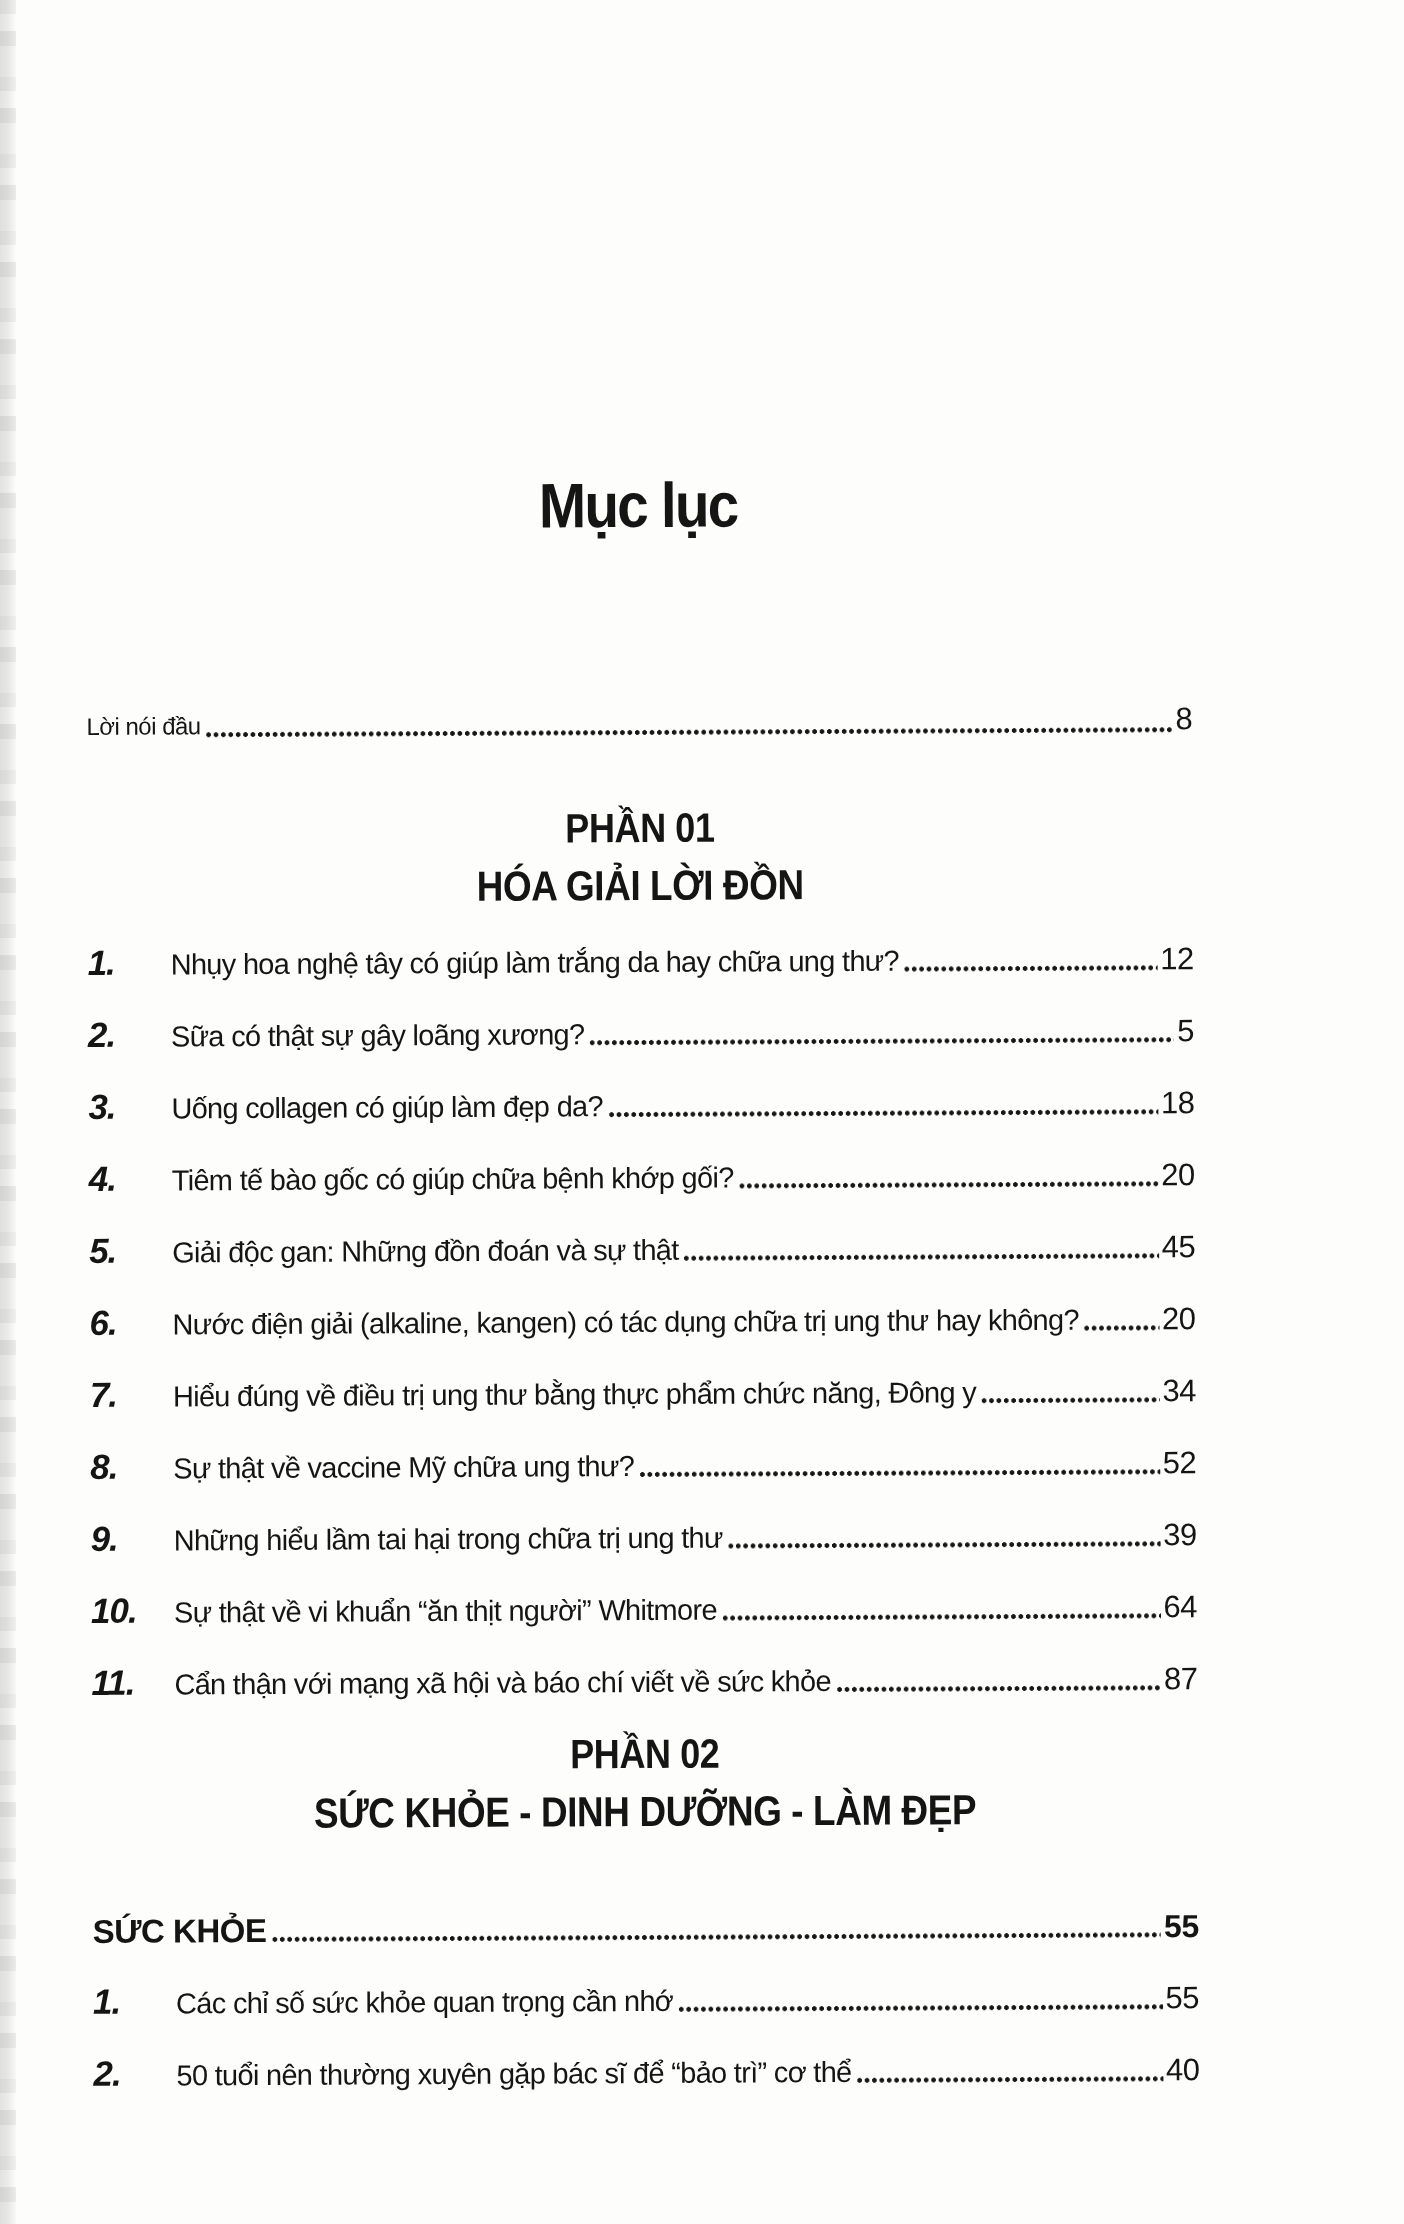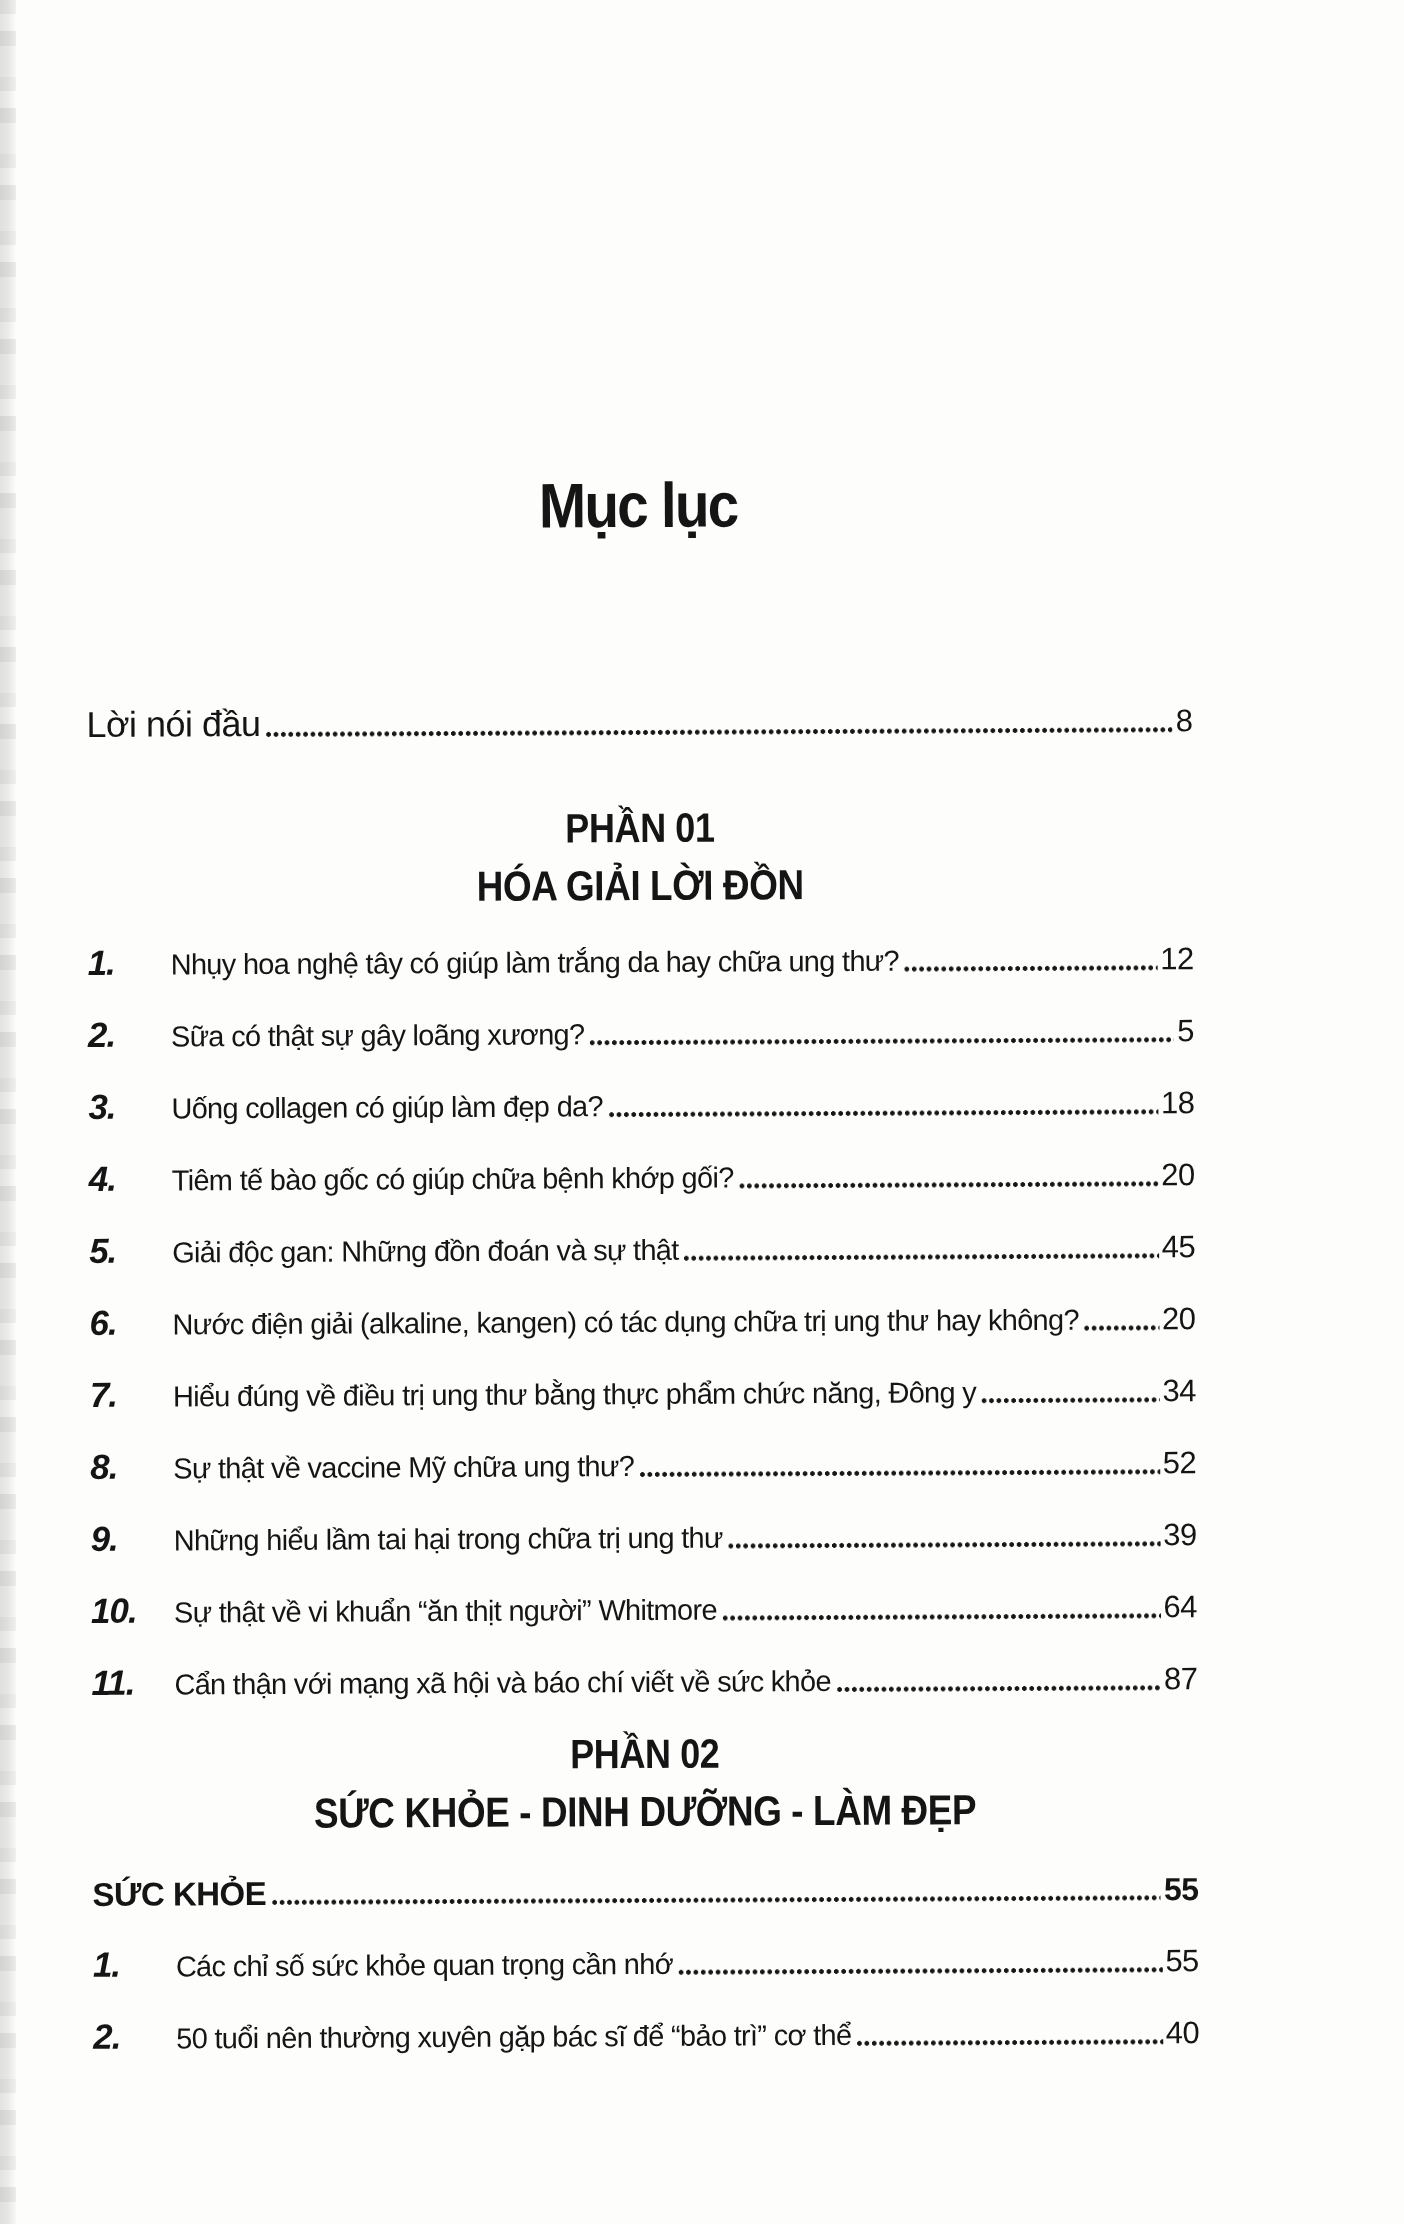--- a/index.html
+++ b/index.html
@@ -57,21 +57,21 @@
     height: 9px;
     align-self: flex-end;
     margin: 0 3px 9px 5px;
     background-image: radial-gradient(circle at 3.2px 4.5px, #161616 2.05px, rgba(0,0,0,0) 2.6px);
     background-size: 7.4px 9px;
     background-repeat: repeat-x;
     background-position: left bottom;
   }
   .preface-row { margin-bottom: 58px; }
   .preface-label {
-    font-size: 36px;
+    font-size: 24px;
     letter-spacing: -0.5px;
     white-space: nowrap;
   }
   .pagenum {
     font-size: 31px;
     letter-spacing: -0.5px;
     flex: 0 0 auto;
   }
   .part-header { text-align: center; margin-bottom: 26px; }
   .part-label {
@@ -103,20 +103,21 @@
     white-space: nowrap;
     flex: 0 0 auto;
   }
   .section-2 { margin-top: 14px; }
   .subhead-row { margin-top: 32px; }
   .subhead-label {
     font-size: 33px;
     font-weight: 700;
     letter-spacing: -0.5px;
     white-space: nowrap;
+    margin-top: 37px;
   }
   .subhead-row .pagenum { font-weight: 700; font-size: 32px; }
 </style>
 </head>
 <body>
 
 <div class="scan-edge"></div>
 
 <div class="content">
 

